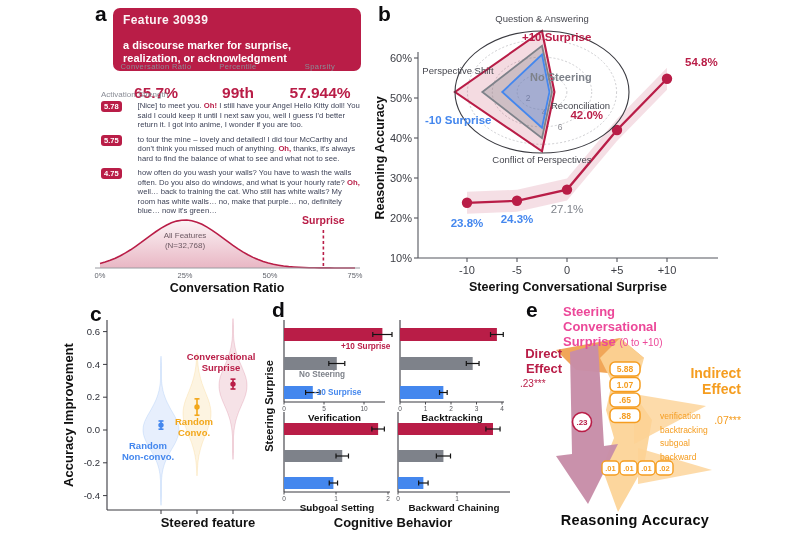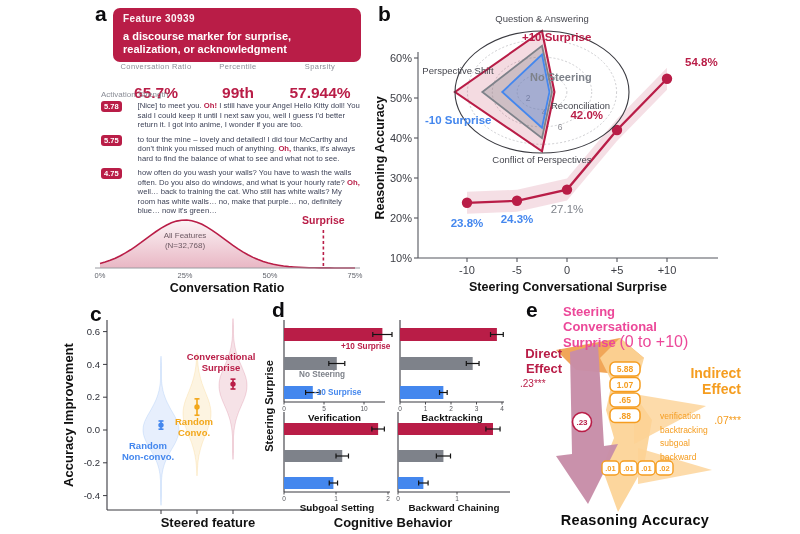--- a/index.html
+++ b/index.html
@@ -6,21 +6,21 @@
   #canvas{position:relative;width:800px;height:534px;background:#fff;overflow:hidden;
     font-family:"Liberation Sans",sans-serif;}
   .panel{position:absolute;}
   .plabel{position:absolute;font-size:21px;font-weight:bold;color:#0b0b0e;}
   svg{font-family:"Liberation Sans",sans-serif;display:block;}
 
   
   #panel-a{left:85px;top:2px;width:285px;height:296px;}
   .feature-card{position:absolute;left:28px;top:6px;width:228px;background:#b91d47;color:#fff;
     border-radius:7px;padding:5px 10px 6px 10px;}
-  .feature-id{font-size:10px;font-weight:bold;letter-spacing:.4px;opacity:.95;margin-bottom:6px;}
+  .feature-id{font-size:12px;font-weight:bold;letter-spacing:.4px;opacity:.95;margin-bottom:12px;}
   .feature-title{font-size:11px;font-weight:bold;line-height:1.2;}
   .stats-row{position:absolute;left:30px;top:60px;width:246px;display:flex;}
   .stat{flex:1;text-align:center;}
   .stat-label{font-size:7.5px;color:#8a8d96;letter-spacing:.4px;}
   .stat-value{font-size:15.5px;font-weight:bold;color:#b91d47;margin-top:13px;}
   .activation-header{position:absolute;left:16px;top:88px;font-size:8px;color:#8a8d96;}
   #quotes{position:absolute;left:16px;top:99px;width:260px;}
   .quote{display:flex;gap:16px;margin-bottom:5px;align-items:flex-start;}
   .badge{background:#b91d47;color:#fff;font-size:7.5px;font-weight:bold;padding:1px 3px;
     border-radius:3px;flex:0 0 auto;line-height:1.2;}
@@ -38,21 +38,21 @@
 
   
   #panel-d{left:265px;top:298px;width:260px;height:236px;}
   #panel-d .plabel{left:7px;top:0px;}
 
   
   #panel-e{left:520px;top:298px;width:280px;height:236px;}
   #panel-e .plabel{left:6px;top:0px;}
   .e-text{position:absolute;}
   .e-title{left:43px;top:6px;color:#ec4899;font-weight:bold;font-size:13px;line-height:15px;}
-  .e-suffix{font-weight:normal;font-size:16px;}
+  .e-suffix{font-weight:normal;font-size:10px;}
   .e-direct{left:0;top:48px;width:42px;text-align:right;color:#b91d47;font-weight:bold;
     font-size:13px;line-height:15px;}
   .e-direct-val{left:0;top:80px;width:42px;text-align:left;color:#b91d47;font-size:10px;}
   .e-indirect{left:135px;top:68px;width:86px;text-align:right;color:#f59d20;font-weight:bold;
     font-size:14px;line-height:15.5px;}
   .e-indirect-val{font-weight:normal;font-size:10.5px;margin-top:16px;}
   .e-mediators{left:140px;top:112px;font-size:8.5px;color:#f59d20;line-height:13.5px;}
   .e-outcome{left:20px;top:214px;width:190px;text-align:center;font-weight:bold;font-size:14.5px;
     color:#0d0d0d;letter-spacing:.3px;}
 </style>

